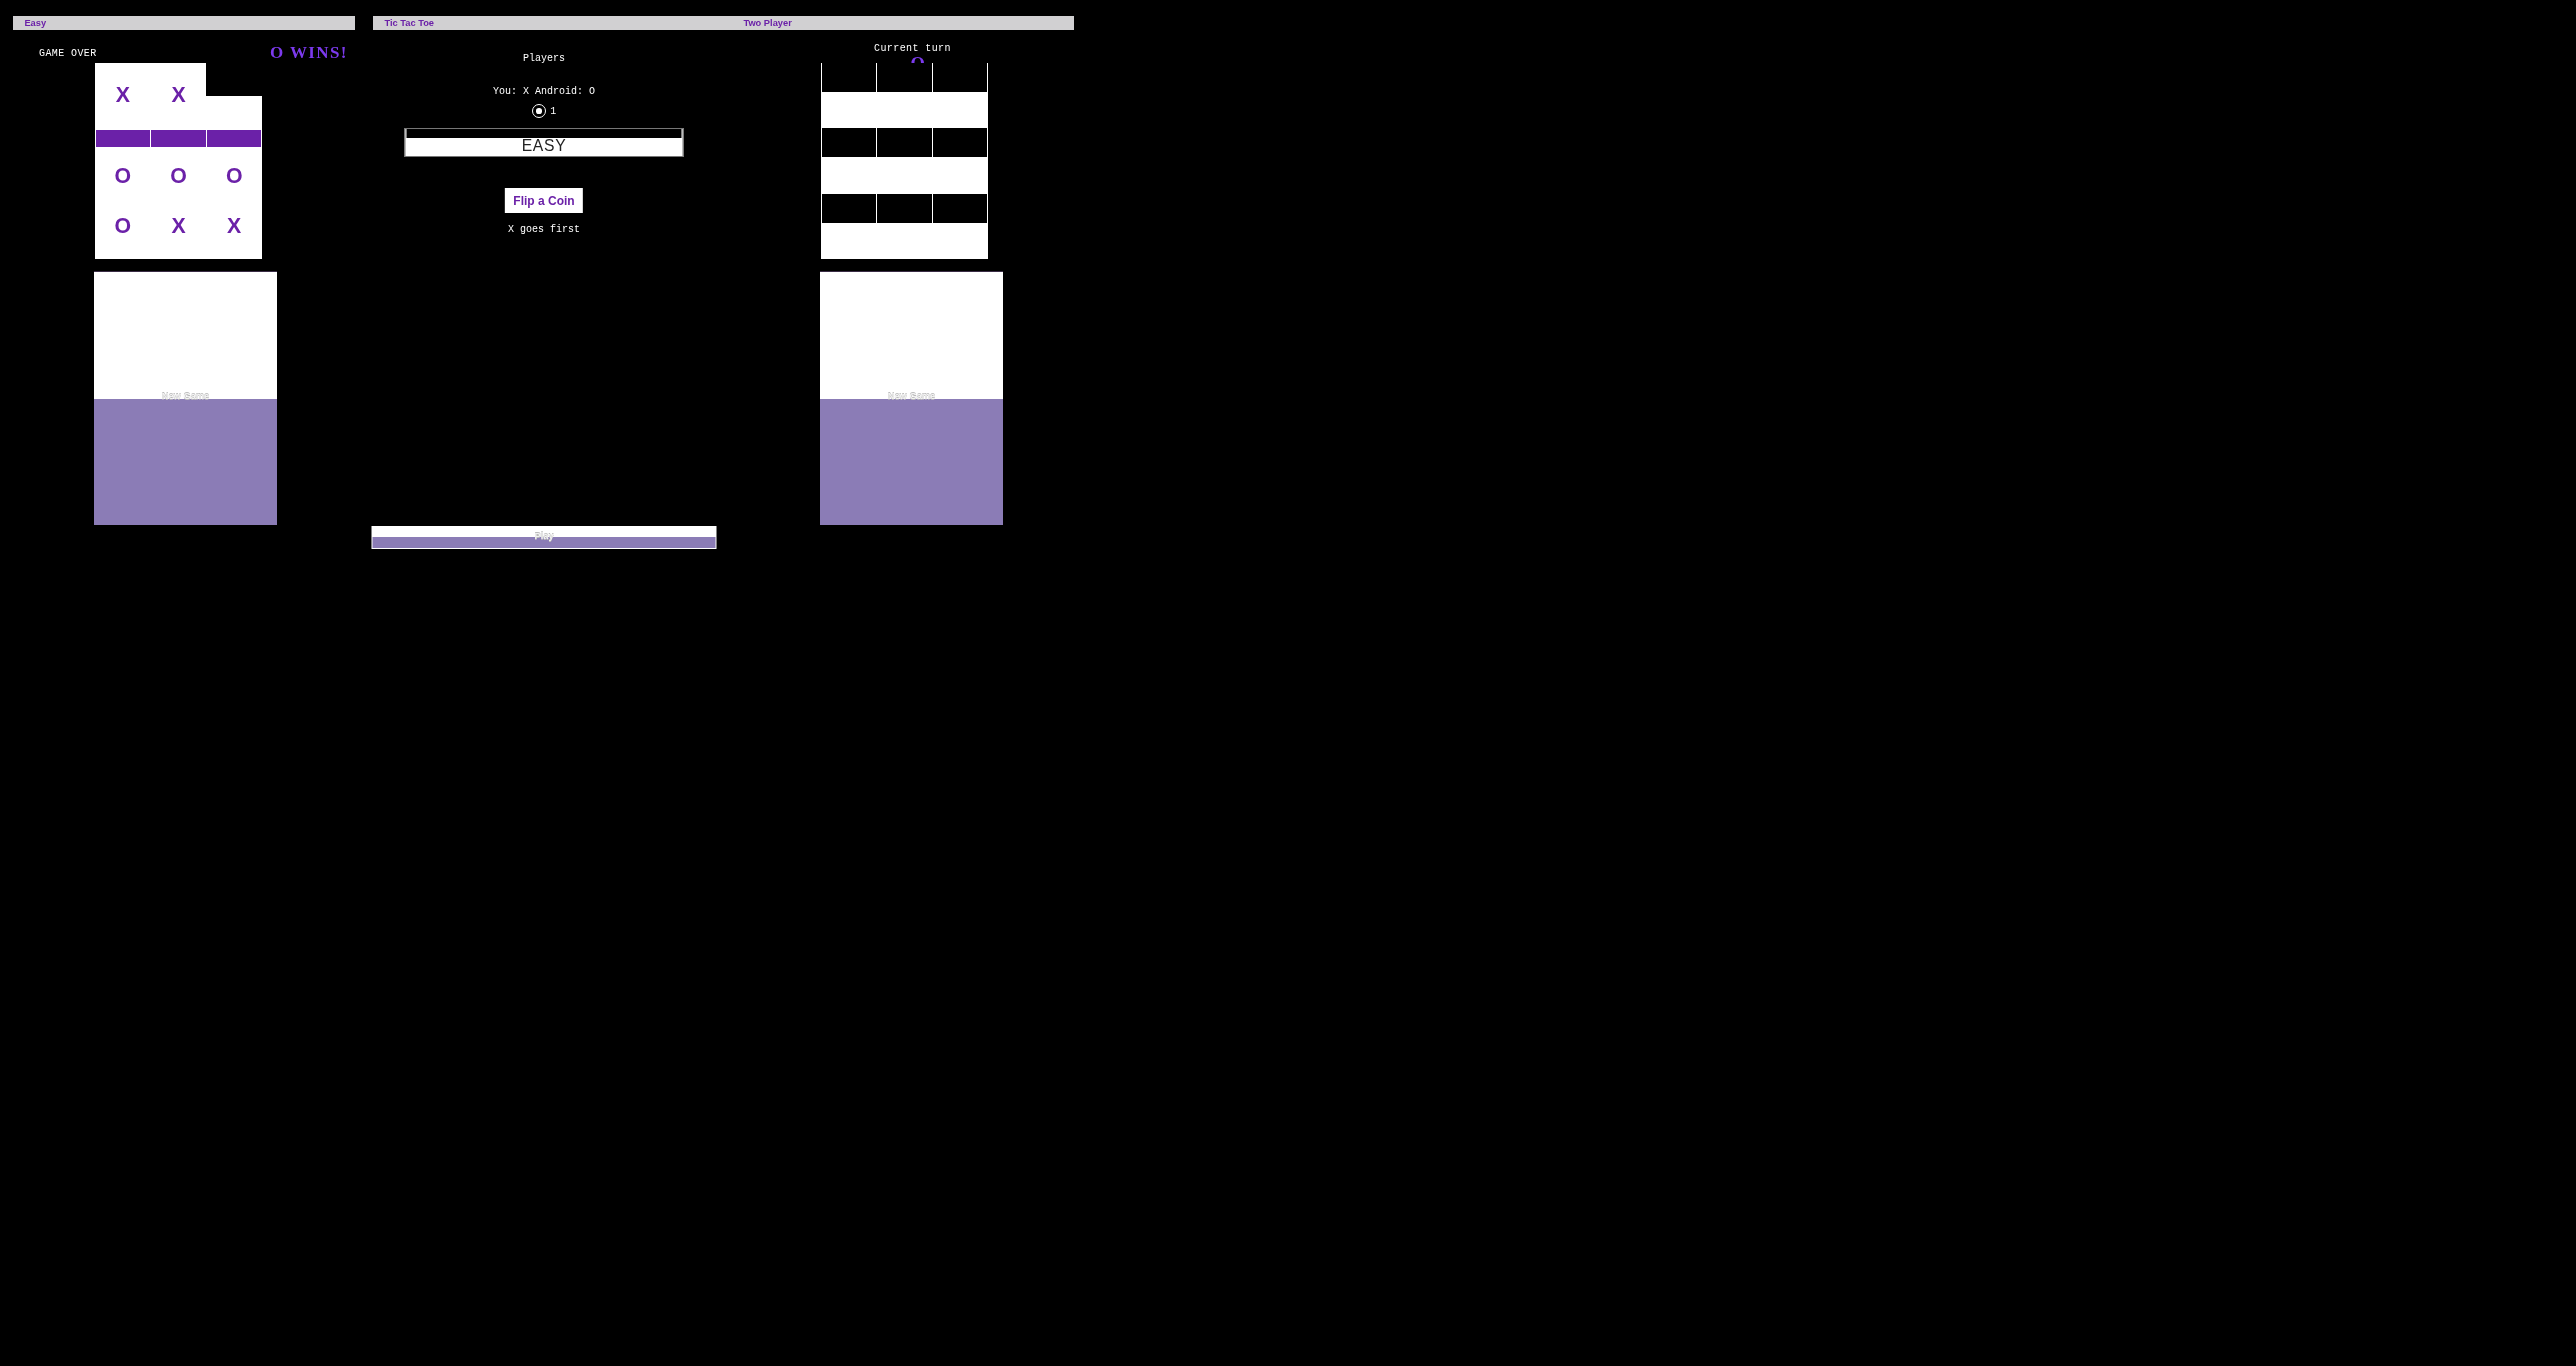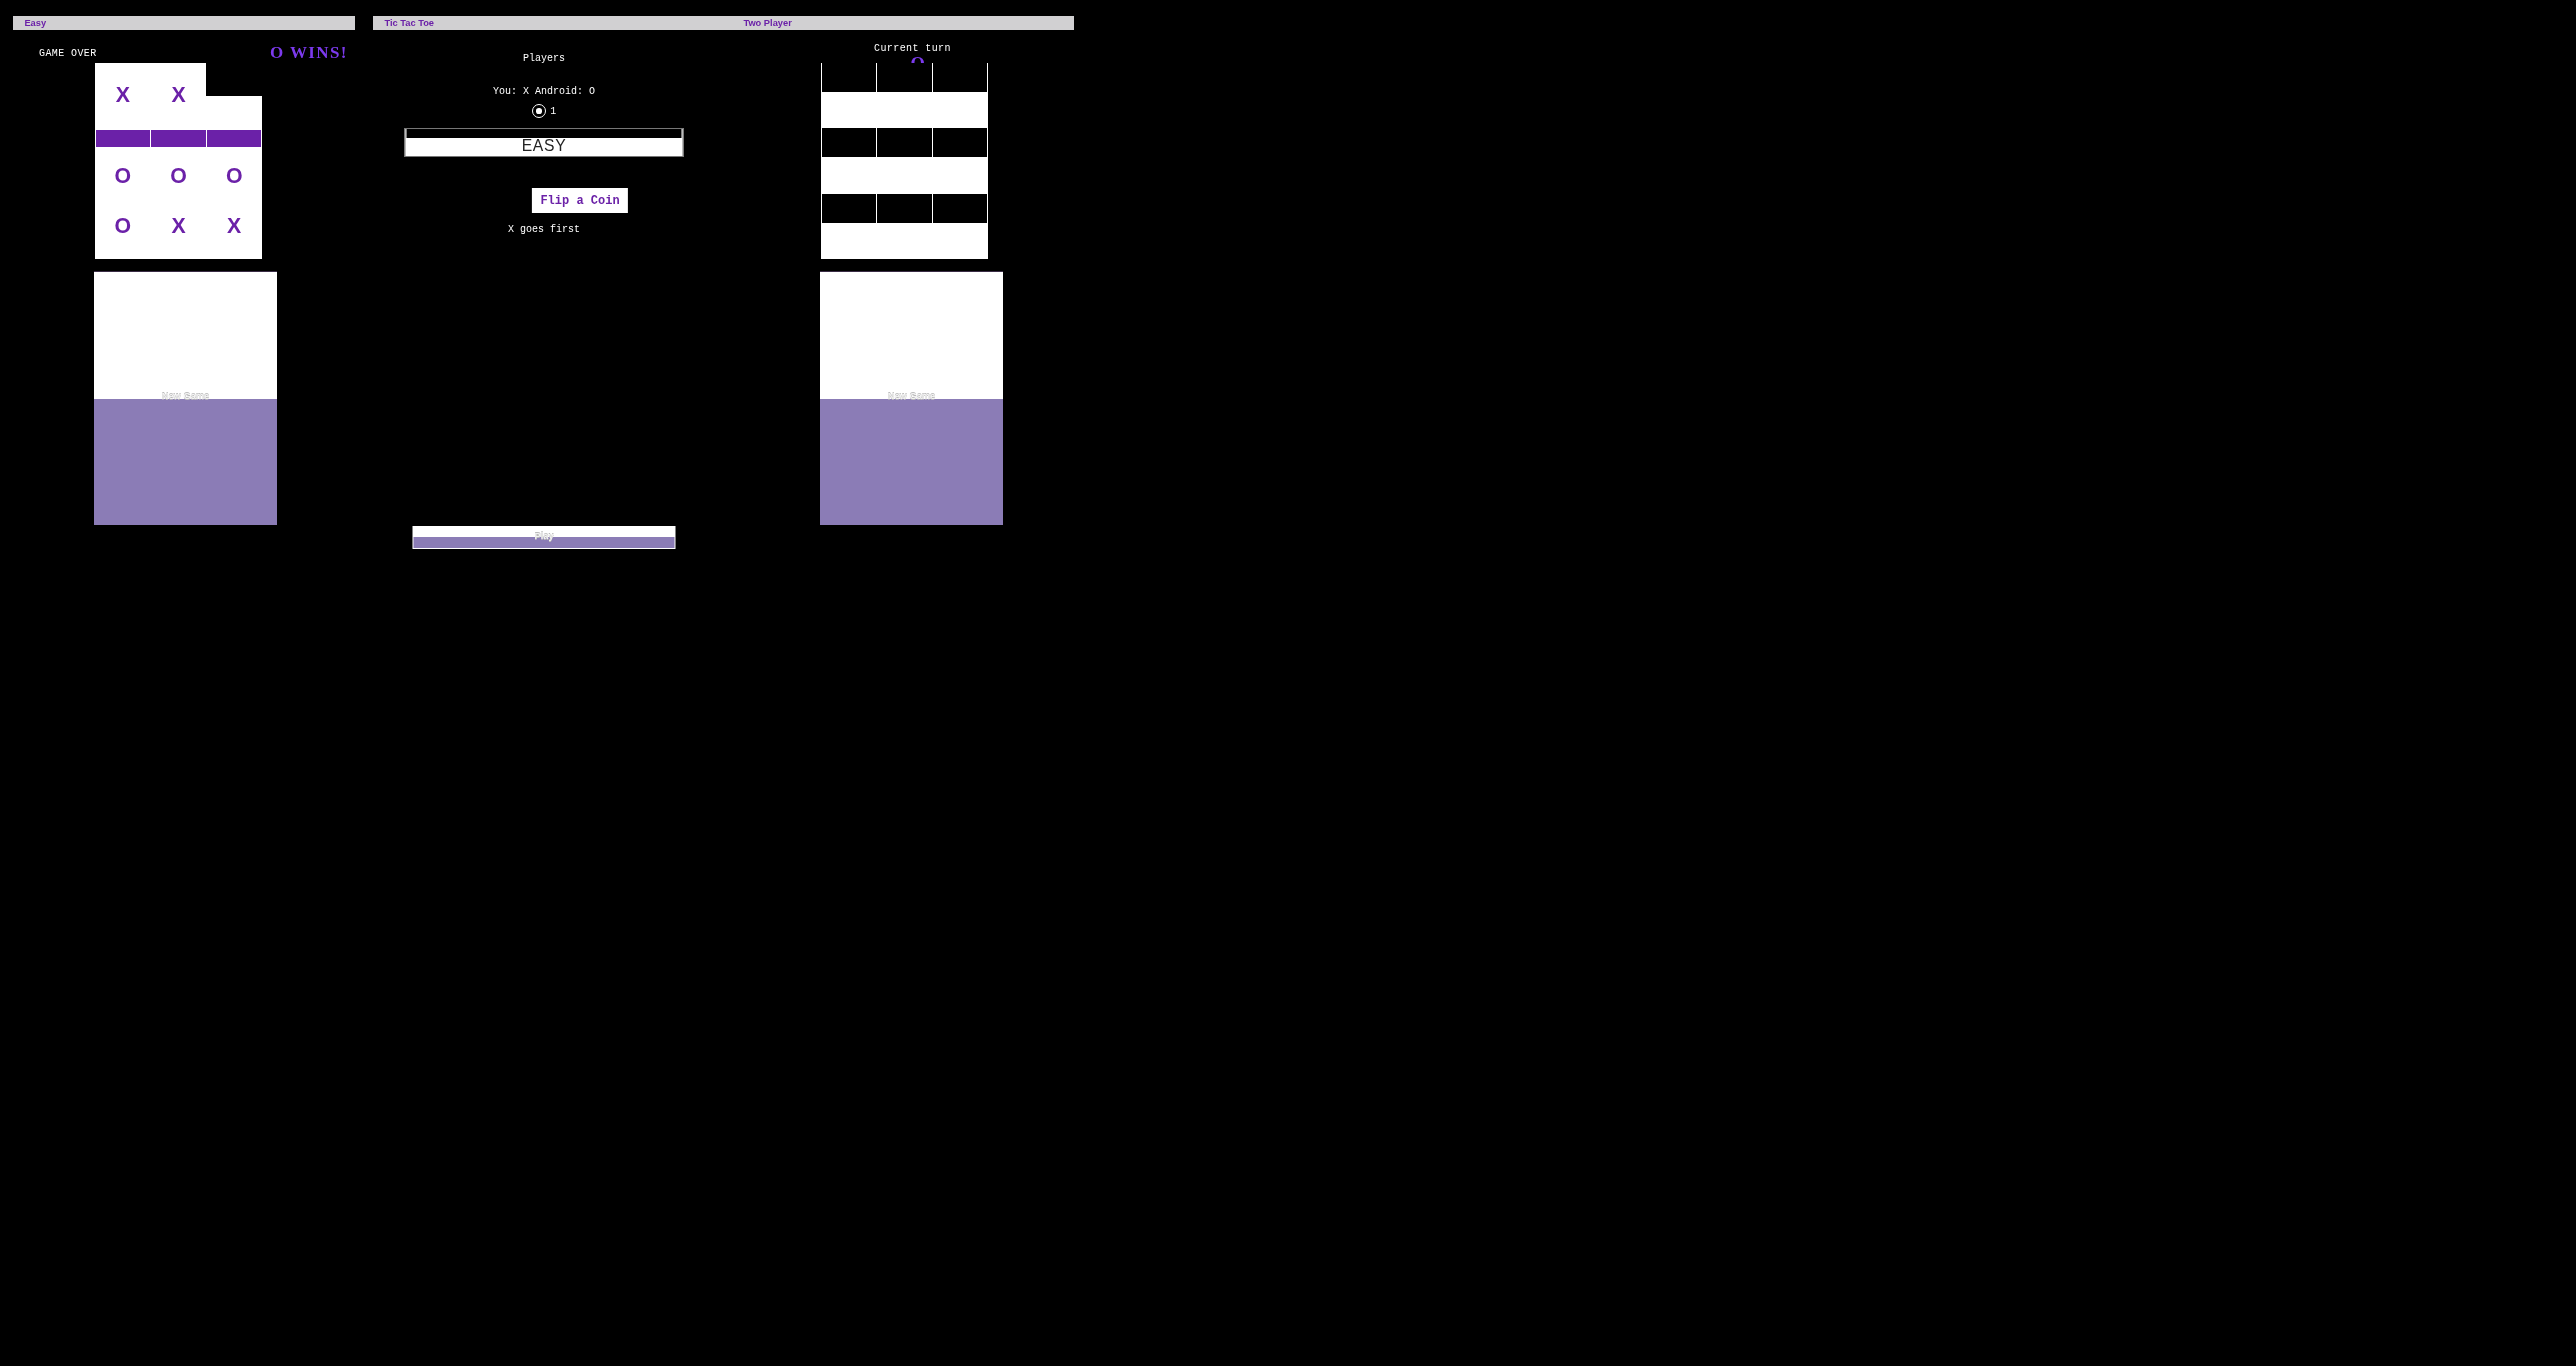--- a/index.html
+++ b/index.html
@@ -198,40 +198,39 @@
     letter-spacing: 0.7px;
   }
   
   .flip-btn {
     position: absolute;
     top: 158px;
     left: 50%;
     transform: translateX(-50%);
     background: var(--white);
     color: var(--purple);
-    font-family: Liberation Mono, monospace;
+    font-family: Liberation Sans, sans-serif;
     font-weight: 700;
     font-size: 12px;
     padding: 5.7px 8.5px;
-    margin-left: 36px;
   }
   .goes-first {
     position: absolute;
     top: 194px;
     left: 0; right: 0;
     text-align: center;
     font-size: 10px;
   }
   
   .play-btn {
     position: absolute;
     bottom: 8.5px;
     left: 50%;
     transform: translateX(-50%);
-    width: 263px;
+    width: 345px;
     height: 23px;
     background: var(--white);
   }
   .play-btn .fill {
     position: absolute;
     left: 0.7px; right: 0.7px; bottom: 0.7px;
     height: 48%;
     background: var(--lavender);
   }
   .play-btn .label {

